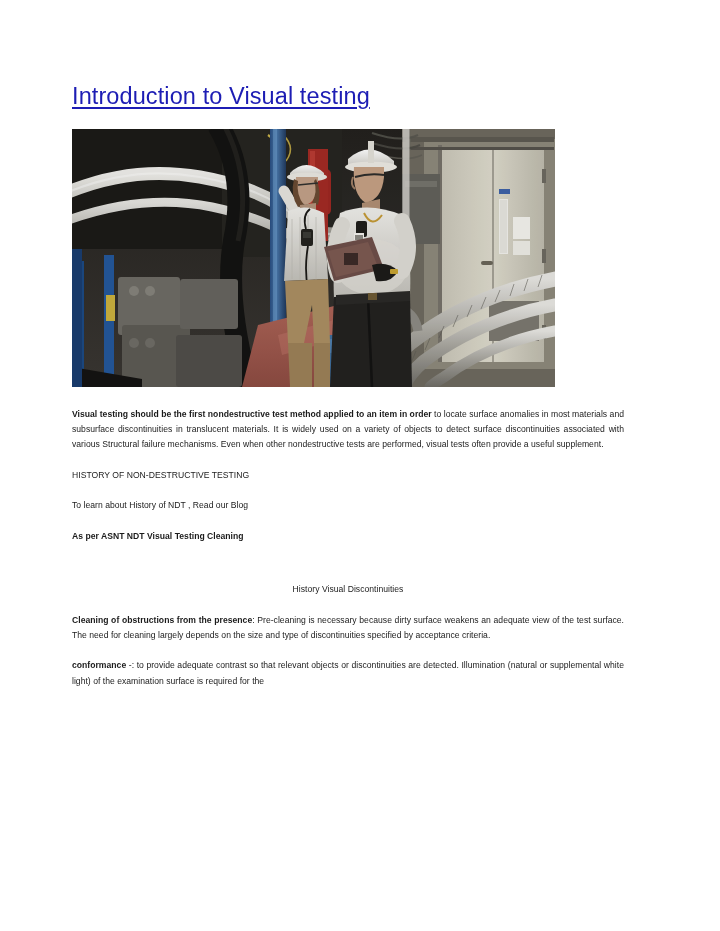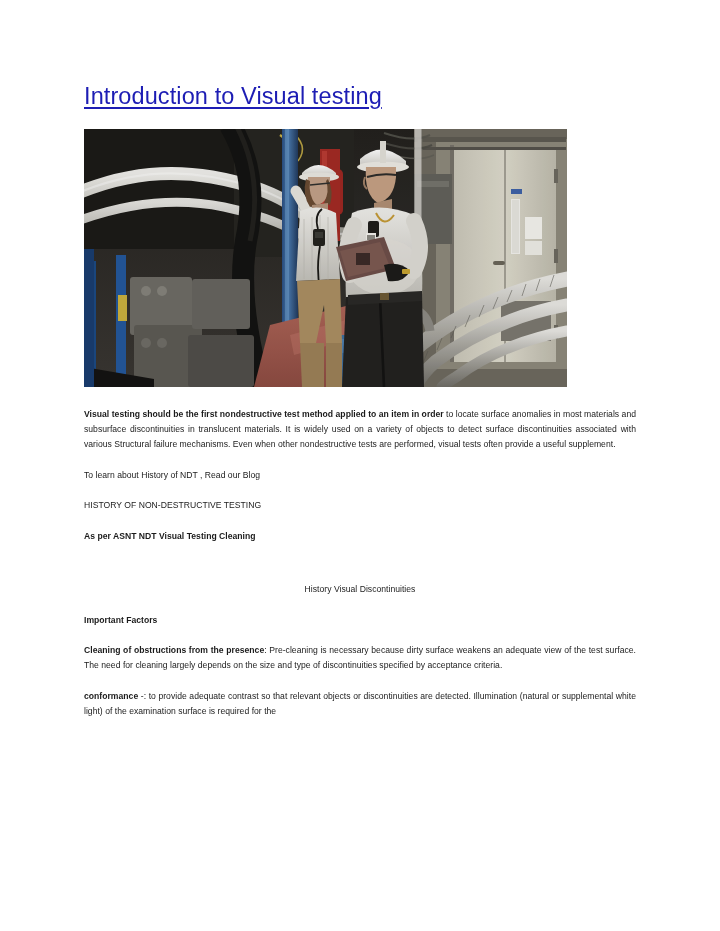--- a/index.html
+++ b/index.html
@@ -19,21 +19,21 @@
   .page {
     position: relative;
     width: 720px;
     height: 931px;
     background: #ffffff;
     box-sizing: border-box;
   }
 
   .content {
     position: absolute;
-    left: 84px;
+    left: 72px;
     top: 82px;
     width: 552px;
   }
 
   
   .doc-title {
     font-size: 23.5px;
     line-height: 28px;
     font-weight: 400;
     color: #1d1db4;
@@ -313,32 +313,31 @@
         <rect x="0" y="120" width="10" height="138" fill="#1a3e70"></rect>
 
         <rect x="0" y="0" width="483" height="258" fill="#000000" opacity="0.05"></rect>
       </svg>
     </div>
 
     <div class="body-block">
 
       <p class="para lead"><span class="b">Visual testing should be the first nondestructive test method applied to an item in order</span><span> to locate surface anomalies in most materials and subsurface discontinuities in translucent materials. It is widely used on a variety of objects to detect surface discontinuities associated with various Structural failure mechanisms. Even when other nondestructive tests are performed, visual tests often provide a useful supplement.</span></p>
 
+      <p class="para plain">HISTORY OF NON-DESTRUCTIVE TESTING</p>
+
       <p class="para plain">To learn about History of NDT , Read our Blog</p>
 
-      <p class="para plain">HISTORY OF NON-DESTRUCTIVE TESTING</p>
-
       <p class="para plain bold-all">As per ASNT NDT Visual Testing Cleaning</p>
 
 
       <div class="gap-lg"></div>
 
       <p class="para center">History Visual Discontinuities</p>
 
-      <p class="para plain bold-all">Important Factors</p>
 
       <p class="para"><span class="b">Cleaning of obstructions from the presence</span><span>: Pre-cleaning is necessary because dirty surface weakens an adequate view of the test surface. The need for cleaning largely depends on the size and type of discontinuities specified by acceptance criteria.</span></p>
 
       <p class="para"><span class="b">conformance</span><span> -: to provide adequate contrast so that relevant objects or discontinuities are detected. Illumination (natural or supplemental white light) of the examination surface is required for the</span></p>
 
     </div>
   </div>
 </div>
 
 </body></html>

